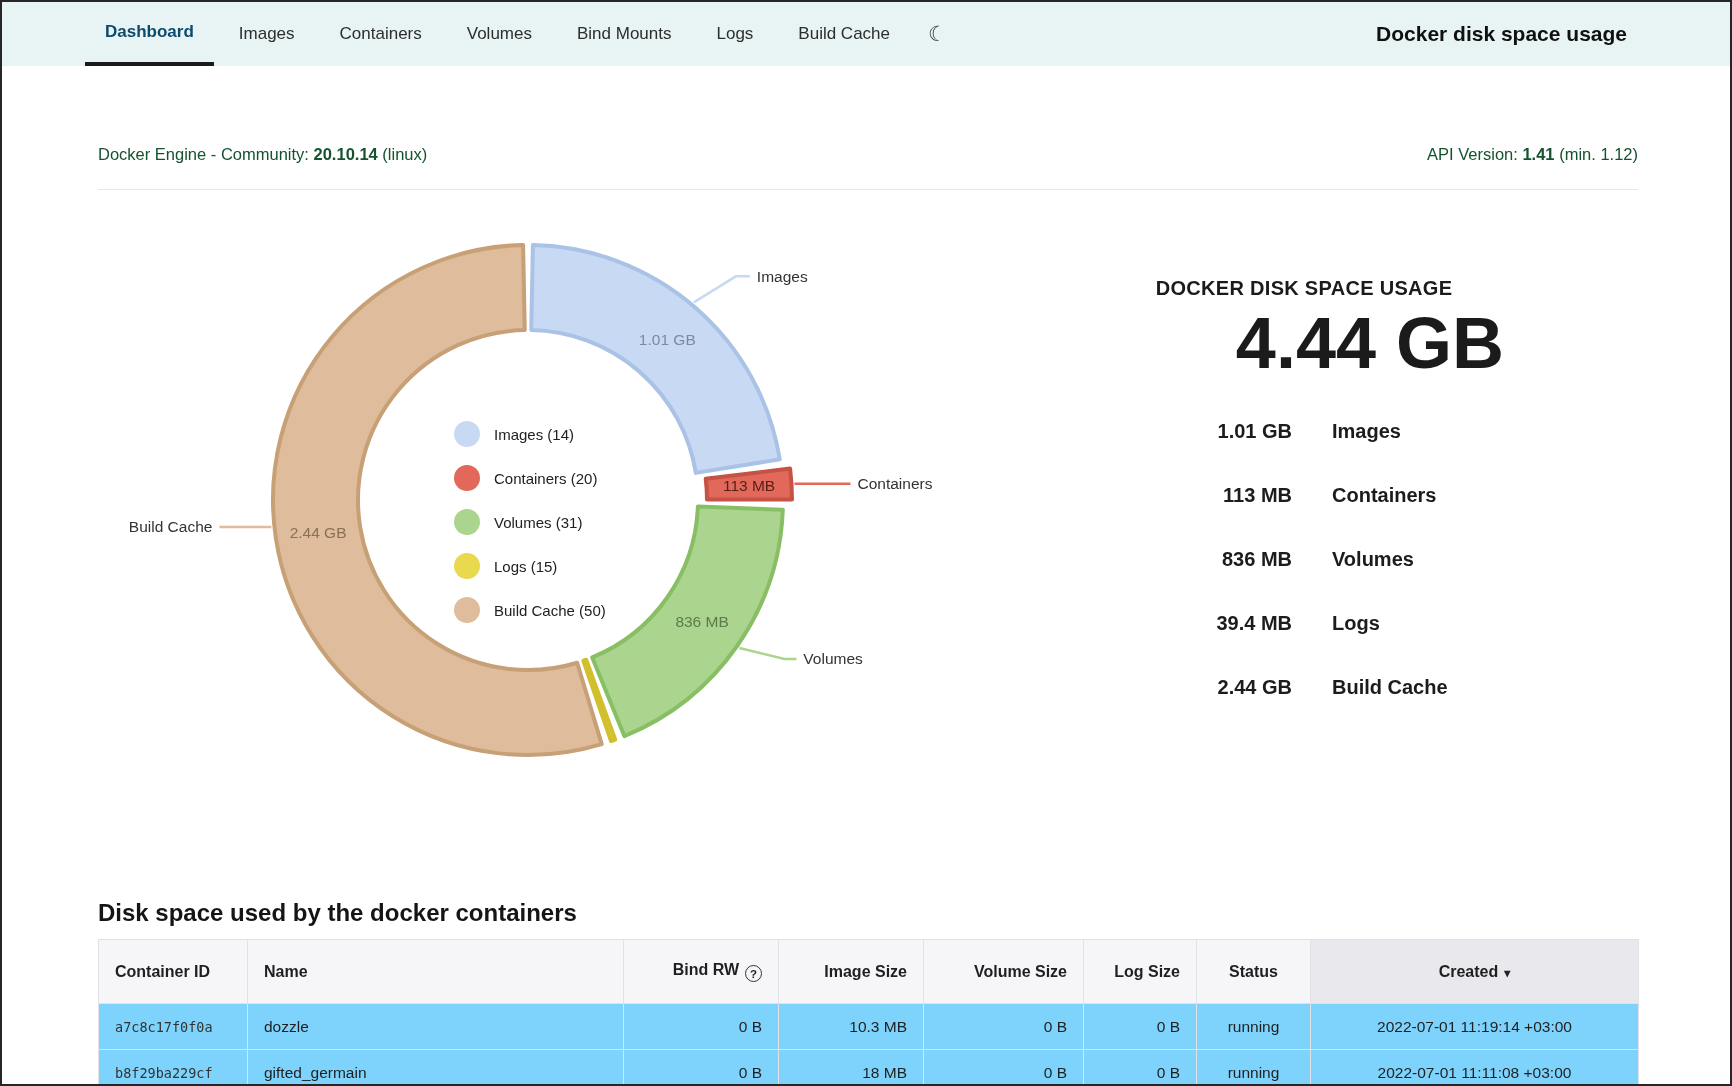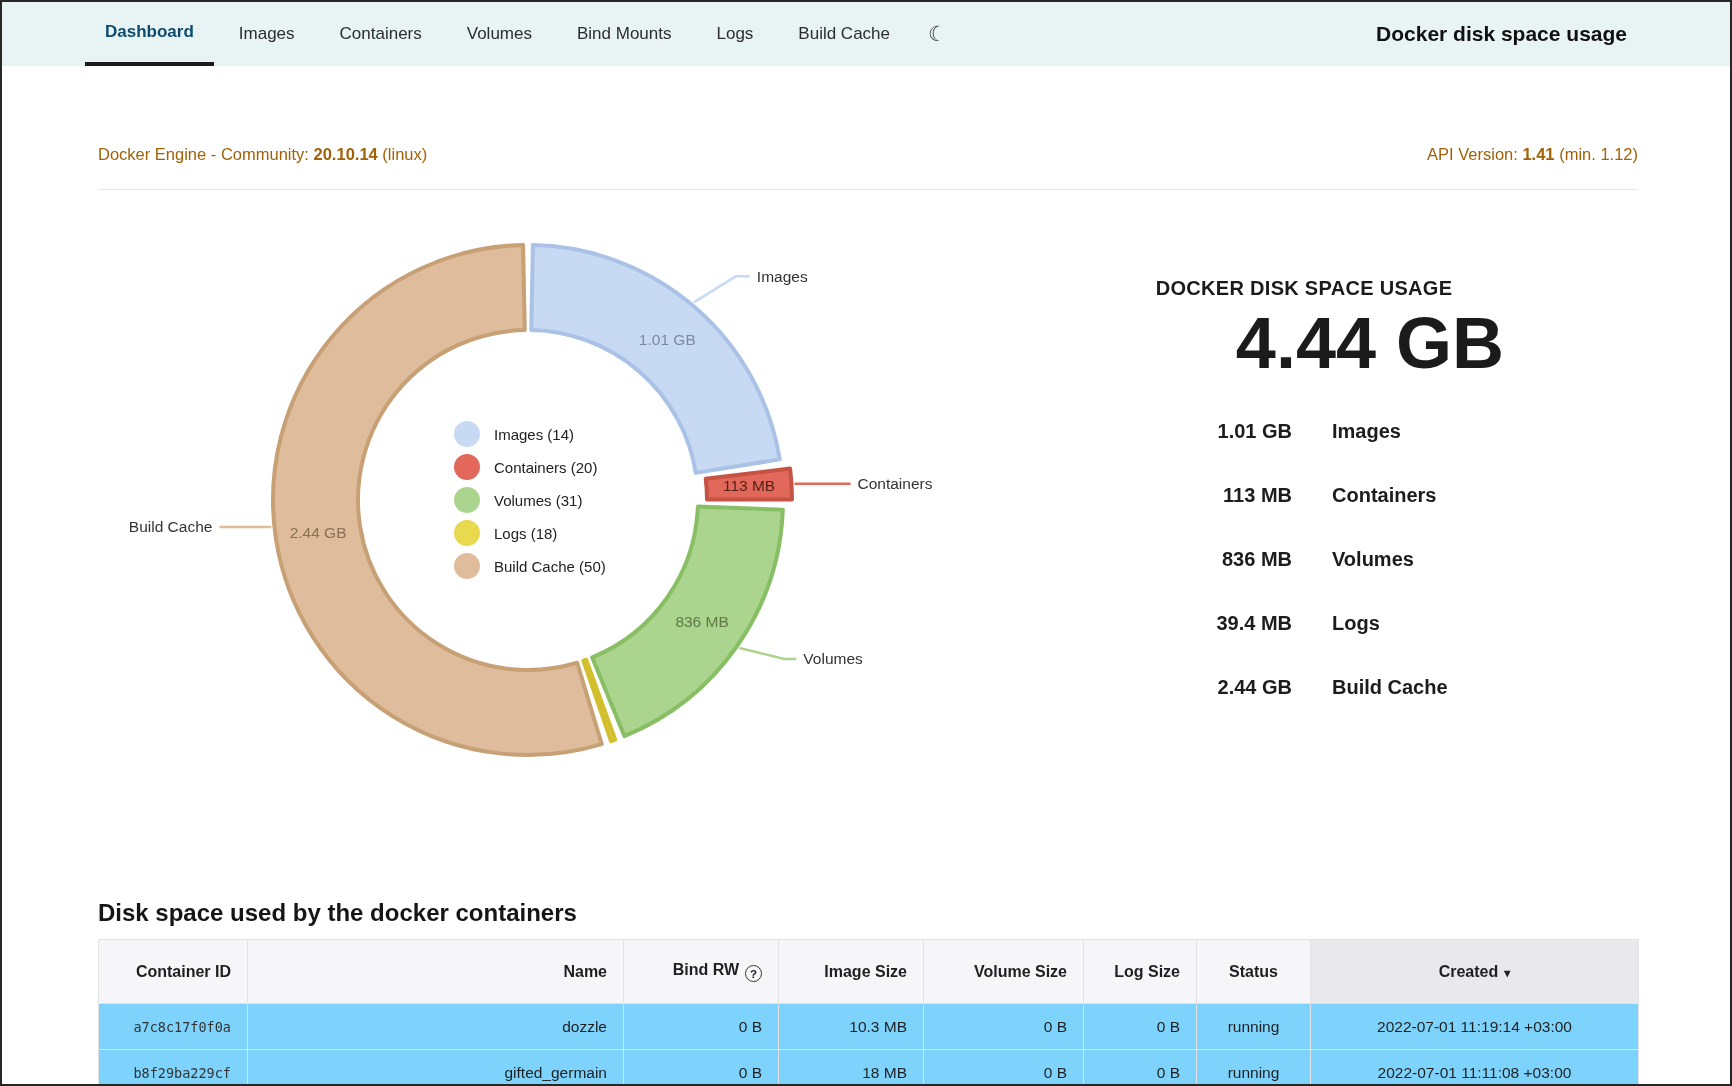--- a/index.html
+++ b/index.html
@@ -38,36 +38,36 @@
     display: flex; align-items: center;
     font-weight: 700; font-size: 21px; color: #101010;
   }
 
   
   .main { position: relative; height: 1018px; overflow: hidden; }
 
   .engine-row {
     position: absolute; top: 78px; left: 96px; right: 92px;
     display: flex; justify-content: space-between;
-    font-size: 16.5px; line-height: 20px; color: #a16207;
+    font-size: 16.5px; line-height: 20px; color: #14532d;
   }
   .engine-row b { font-weight: 700; }
   .divider {
     position: absolute; top: 123px; left: 96px; right: 92px;
     border: none; border-top: 1px solid #e7e7e7; height: 0;
   }
 
   
   #donut-svg { position: absolute; left: 0; top: 0; pointer-events: none; }
   #donut-svg path { pointer-events: auto; cursor: pointer; }
   #donut-svg text { font-family: "Liberation Sans", sans-serif; }
 
   .chart-legend {
     position: absolute; left: 452px; top: 355px;
-    display: flex; flex-direction: column; gap: 7px;
+    display: flex; flex-direction: column; gap: 18px;
   }
   .legend-item { display: flex; align-items: center; height: 26px; cursor: pointer; }
   .legend-swatch {
     width: 26px; height: 26px; border-radius: 50%; flex: 0 0 26px;
   }
   .legend-text { margin-left: 14px; font-size: 15px; color: #222; white-space: nowrap; }
 
   
   .summary { position: absolute; left: 1102px; top: 210px; width: 400px; }
   .summary-title {
@@ -98,21 +98,21 @@
     border: 1px solid #e2e2e6;
     padding: 0 16px;
     overflow: hidden; white-space: nowrap;
   }
   table.ct th {
     height: 64px; background: #f6f6f9;
     font-weight: 700; font-size: 16px; cursor: pointer;
   }
   table.ct th.sorted { background: #e9e9ed; }
   table.ct td { height: 46px; background: #7dd3fc; }
-  .al { text-align: right; margin-left: 40px; } .ar { text-align: right; } .ac { text-align: center; }
+  .al { text-align: left; margin-left: 40px; } .ar { text-align: right; } .ac { text-align: center; }
   td.mono { font-family: "DejaVu Sans Mono", monospace; font-size: 13.5px; color: #333; }
   td.pre { white-space: pre; margin-left: 41px; }
   .qmark {
     display: inline-flex; width: 17px; height: 17px;
     border: 1.5px solid #333; border-radius: 50%;
     align-items: center; justify-content: center;
     font-size: 11.5px; font-weight: 700;
     margin-left: 6px; vertical-align: -3px; cursor: pointer;
   }
   .sort-icon { font-size: 12px; margin-left: 6px; color: #222; }
@@ -178,21 +178,21 @@
     <div class="legend-item">
       <span class="legend-swatch" style="background: rgb(226, 104, 91);"></span>
       <span class="legend-text">Containers (20)</span>
     </div>
     <div class="legend-item">
       <span class="legend-swatch" style="background: rgb(171, 212, 142);"></span>
       <span class="legend-text">Volumes (31)</span>
     </div>
     <div class="legend-item">
       <span class="legend-swatch" style="background: rgb(233, 217, 79);"></span>
-      <span class="legend-text">Logs (18)</span>
+      <span class="legend-text">Logs (15)</span>
     </div>
     <div class="legend-item">
       <span class="legend-swatch" style="background: rgb(222, 188, 156);"></span>
       <span class="legend-text">Build Cache (50)</span>
     </div>
   </div>
 
   <div class="summary">
     <div class="summary-title">DOCKER DISK SPACE USAGE</div>
     <div class="summary-total">4.44 GB</div>

